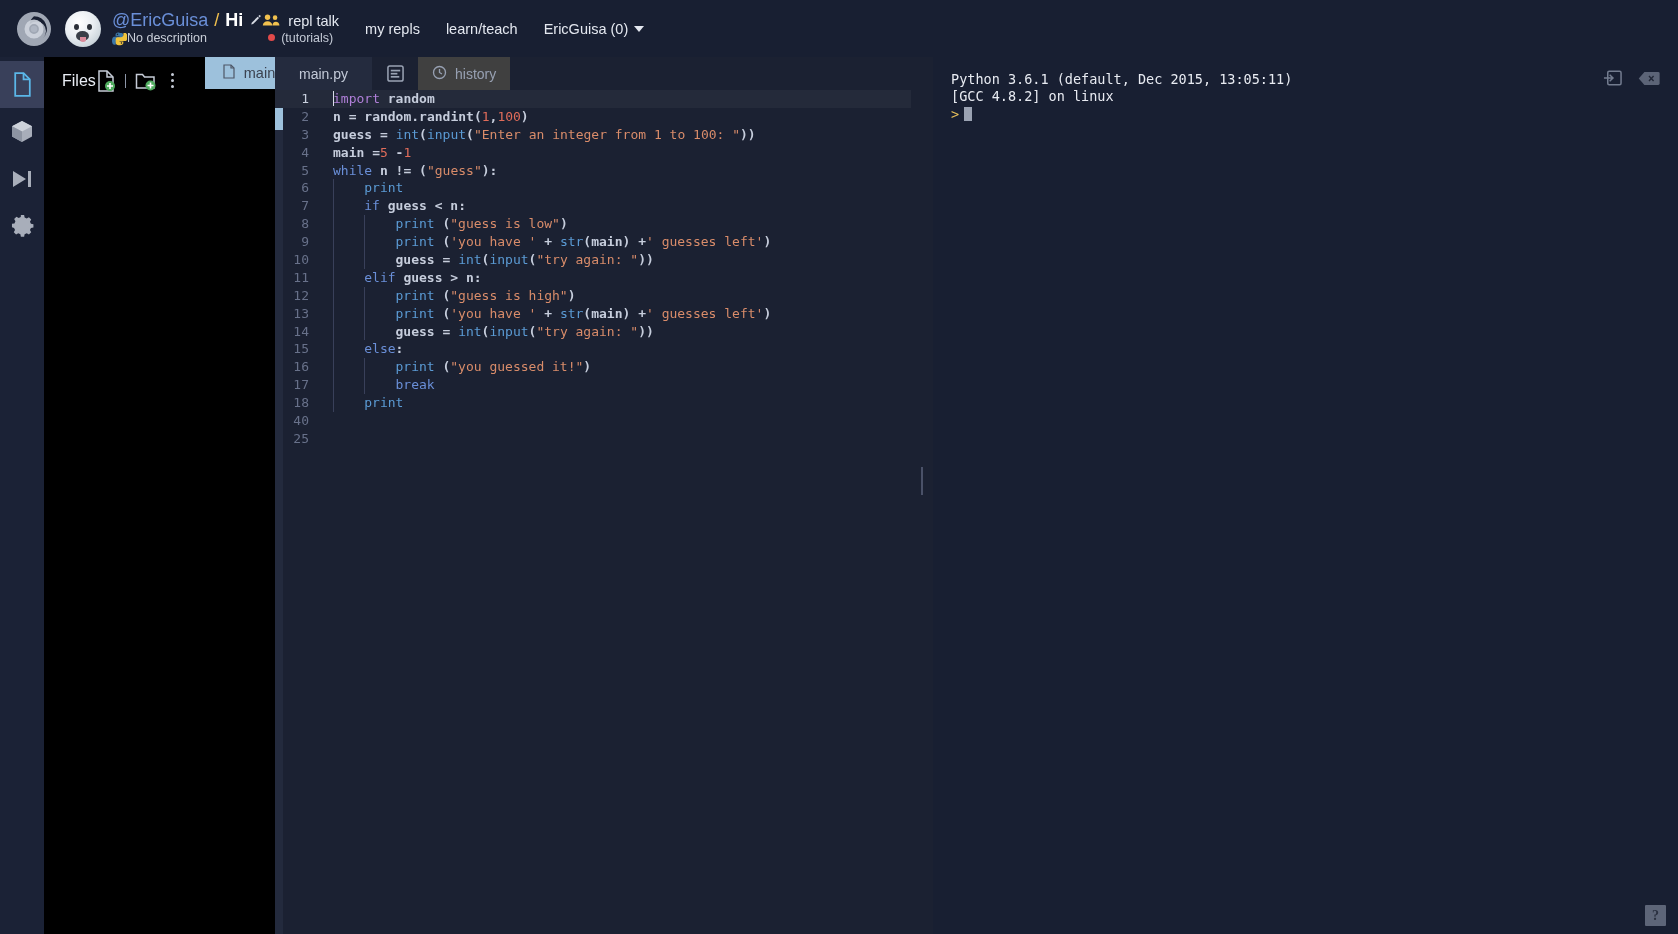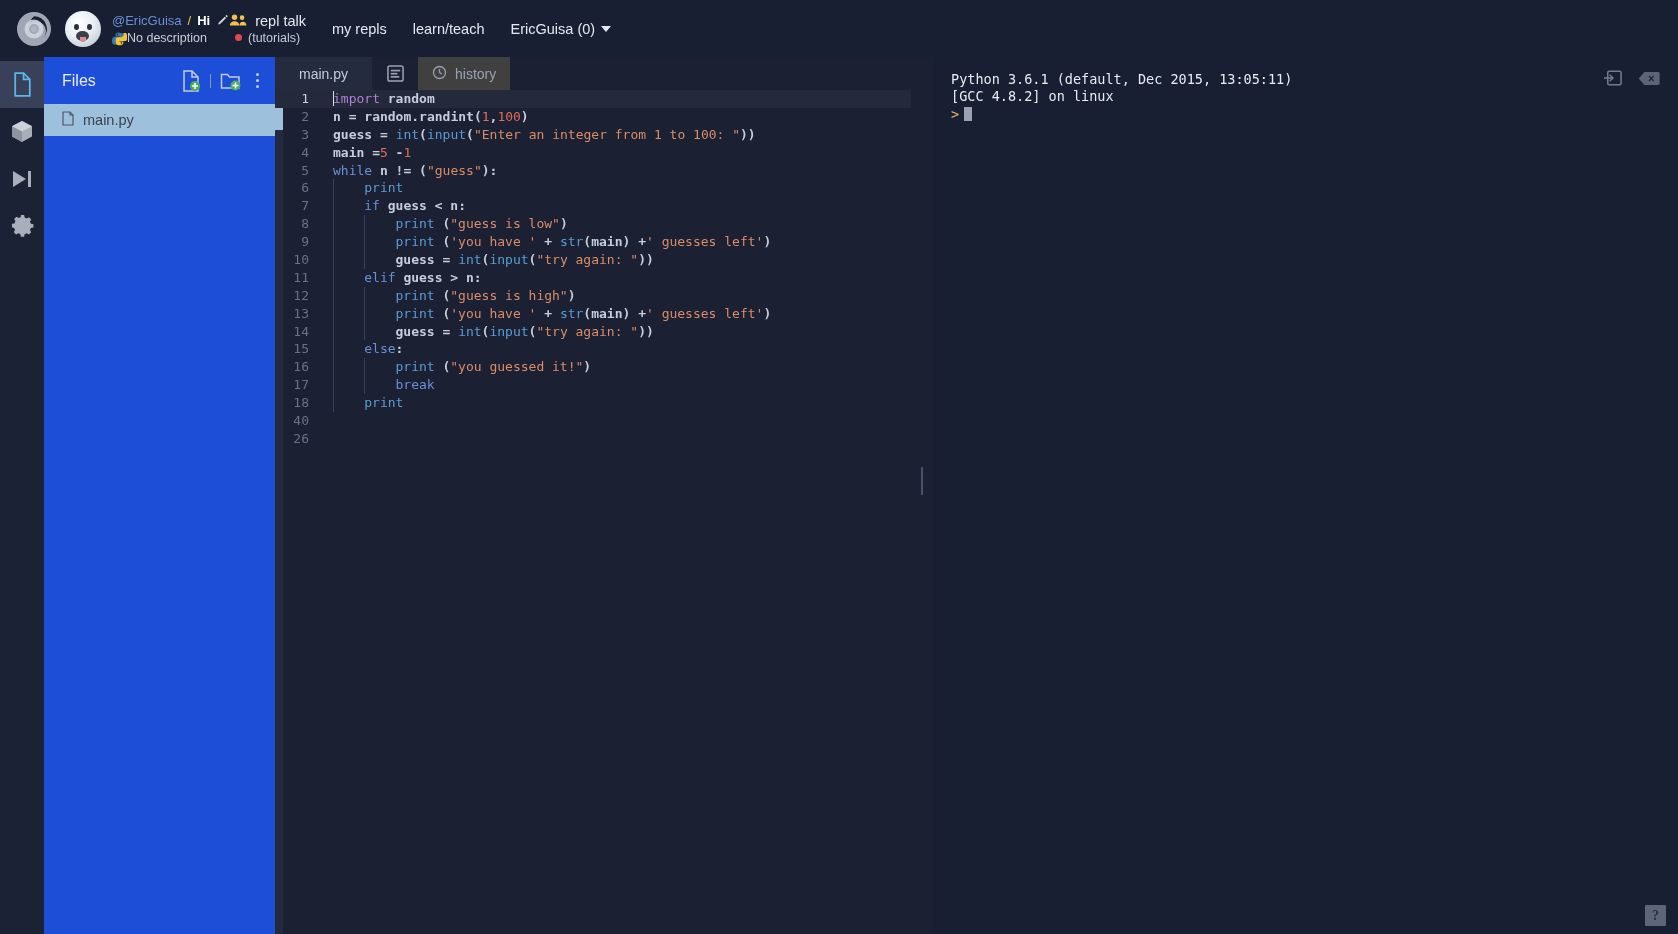--- a/index.html
+++ b/index.html
@@ -28,21 +28,21 @@
     width: 36px; height: 36px; border-radius: 50%;
     background: radial-gradient(circle at 38% 32%, #ffffff 0%, #e9eef2 45%, #cfd8de 72%, #aab6bf 100%);
     position: relative; flex: none; overflow: hidden;
   }
   .avatar .eye { position: absolute; width: 5px; height: 6px; border-radius: 50%; background: #2b3038; top: 13px; }
   .avatar .eye.l { left: 9px; }
   .avatar .eye.r { left: 22px; }
   .avatar .snout { position:absolute; width:13px; height:10px; border-radius:50%; background:#3a3f48; left:11px; top:20px;}
   .avatar .tongue { position:absolute; width:6px; height:5px; border-radius:0 0 50% 50%; background:#d98a9a; left:15px; top:26px;}
   .repl-meta { display: flex; flex-direction: column; justify-content: center; gap: 2px; }
-  .repl-title { font-size: 13px; line-height: 17px; white-space: nowrap; display:flex; align-items:center; gap:6px;}
+  .repl-title { font-size: 18px; line-height: 17px; white-space: nowrap; display:flex; align-items:center; gap:6px;}
   .repl-owner { color: #6a8fd8; }
   .repl-slash { color: #f2c14e; }
   .repl-name  { color: #ffffff; font-weight: bold; }
   .pencil-icon { display:inline-flex; }
   .repl-desc { display: flex; align-items: center; font-size: 12.5px; color: #c9ced8; }
   .pylogo { width: 15px; height: 15px; flex:none; }
 
   .hdr-center { flex: 1; display: flex; align-items: stretch; justify-content: center; }
   .hdr-btn {
     width: 98px; display: flex; align-items: center; justify-content: center;
@@ -66,21 +66,21 @@
 
   
   .main { flex: 1; display: flex; min-height: 0; }
 
   
   .rail { width: 44px; background: #1b2236; display: flex; flex-direction: column; align-items: center; padding-top: 4px; flex:none;}
   .rail-item { width: 44px; height: 47px; display:flex; align-items:center; justify-content:center; cursor:pointer; }
   .rail-item.active { background: #39405a; }
 
   
-  .files-panel { width: 231px; background: #1d4ed8; display: flex; flex-direction: column; flex:none; }
+  .files-panel { width: 231px; background: #000000; display: flex; flex-direction: row; flex:none;gap:15px; }
   .files-head {
     height: 47px; display: flex; align-items: center; padding: 0 12px 0 18px; gap: 0;
   }
   .files-title { font-size: 16px; color: #e9edf4; flex: 1; }
   .files-actions { display: flex; align-items: center; gap: 9px; }
   .icon-btn { cursor: pointer; display:flex; align-items:center; }
   .vbar { width:1px; height:14px; background:#8d96a8; }
   .kebab { display:flex; flex-direction:column; gap:3px; cursor:pointer; padding: 2px 4px;}
   .kebab i { width:3px;height:3px;border-radius:50%;background:#c5cbd6;display:block;}
   .file-row {
@@ -336,21 +336,21 @@
           <div class="code-line"><span class="ln">10</span><span class="code-txt"><span class="indent"> </span><span class="indent" style="border-left: none;"> </span><span class="indent" style="border-left: none;"> </span><span class="indent" style="border-left: none;"> </span><span class="indent"> </span><span class="indent" style="border-left: none;"> </span><span class="indent" style="border-left: none;"> </span><span class="indent" style="border-left: none;"> </span><span class="t-def">guess = </span><span class="t-fn">int</span><span class="t-def">(</span><span class="t-fn">input</span><span class="t-def">(</span><span class="t-str">"try again: "</span><span class="t-def">))</span></span></div>
           <div class="code-line"><span class="ln">11</span><span class="code-txt"><span class="indent"> </span><span class="indent" style="border-left: none;"> </span><span class="indent" style="border-left: none;"> </span><span class="indent" style="border-left: none;"> </span><span class="t-kw2">elif</span><span class="t-def"> guess &gt; n:</span></span></div>
           <div class="code-line"><span class="ln">12</span><span class="code-txt"><span class="indent"> </span><span class="indent" style="border-left: none;"> </span><span class="indent" style="border-left: none;"> </span><span class="indent" style="border-left: none;"> </span><span class="indent"> </span><span class="indent" style="border-left: none;"> </span><span class="indent" style="border-left: none;"> </span><span class="indent" style="border-left: none;"> </span><span class="t-fn">print</span><span class="t-def"> (</span><span class="t-str">"guess is high"</span><span class="t-def">)</span></span></div>
           <div class="code-line"><span class="ln">13</span><span class="code-txt"><span class="indent"> </span><span class="indent" style="border-left: none;"> </span><span class="indent" style="border-left: none;"> </span><span class="indent" style="border-left: none;"> </span><span class="indent"> </span><span class="indent" style="border-left: none;"> </span><span class="indent" style="border-left: none;"> </span><span class="indent" style="border-left: none;"> </span><span class="t-fn">print</span><span class="t-def"> (</span><span class="t-str">'you have '</span><span class="t-def"> + </span><span class="t-fn">str</span><span class="t-def">(main) +</span><span class="t-str">' guesses left'</span><span class="t-def">)</span></span></div>
           <div class="code-line"><span class="ln">14</span><span class="code-txt"><span class="indent"> </span><span class="indent" style="border-left: none;"> </span><span class="indent" style="border-left: none;"> </span><span class="indent" style="border-left: none;"> </span><span class="indent"> </span><span class="indent" style="border-left: none;"> </span><span class="indent" style="border-left: none;"> </span><span class="indent" style="border-left: none;"> </span><span class="t-def">guess = </span><span class="t-fn">int</span><span class="t-def">(</span><span class="t-fn">input</span><span class="t-def">(</span><span class="t-str">"try again: "</span><span class="t-def">))</span></span></div>
           <div class="code-line"><span class="ln">15</span><span class="code-txt"><span class="indent"> </span><span class="indent" style="border-left: none;"> </span><span class="indent" style="border-left: none;"> </span><span class="indent" style="border-left: none;"> </span><span class="t-kw2">else</span><span class="t-def">:</span></span></div>
           <div class="code-line"><span class="ln">16</span><span class="code-txt"><span class="indent"> </span><span class="indent" style="border-left: none;"> </span><span class="indent" style="border-left: none;"> </span><span class="indent" style="border-left: none;"> </span><span class="indent"> </span><span class="indent" style="border-left: none;"> </span><span class="indent" style="border-left: none;"> </span><span class="indent" style="border-left: none;"> </span><span class="t-fn">print</span><span class="t-def"> (</span><span class="t-str">"you guessed it!"</span><span class="t-def">)</span></span></div>
           <div class="code-line"><span class="ln">17</span><span class="code-txt"><span class="indent"> </span><span class="indent" style="border-left: none;"> </span><span class="indent" style="border-left: none;"> </span><span class="indent" style="border-left: none;"> </span><span class="indent"> </span><span class="indent" style="border-left: none;"> </span><span class="indent" style="border-left: none;"> </span><span class="indent" style="border-left: none;"> </span><span class="t-kw2">break</span></span></div>
           <div class="code-line"><span class="ln">18</span><span class="code-txt"><span class="indent"> </span><span class="indent" style="border-left: none;"> </span><span class="indent" style="border-left: none;"> </span><span class="indent" style="border-left: none;"> </span><span class="t-fn">print</span></span></div>
           <div class="code-line"><span class="ln">40</span><span class="code-txt"></span></div>
-          <div class="code-line"><span class="ln">26</span><span class="code-txt"></span></div>
+          <div class="code-line"><span class="ln">25</span><span class="code-txt"></span></div>
         </div>
     </div>
   </div>
 
   <div class="divider">
     <div class="handle"></div>
   </div>
 
   <div class="console">
     <div class="console-tools">

